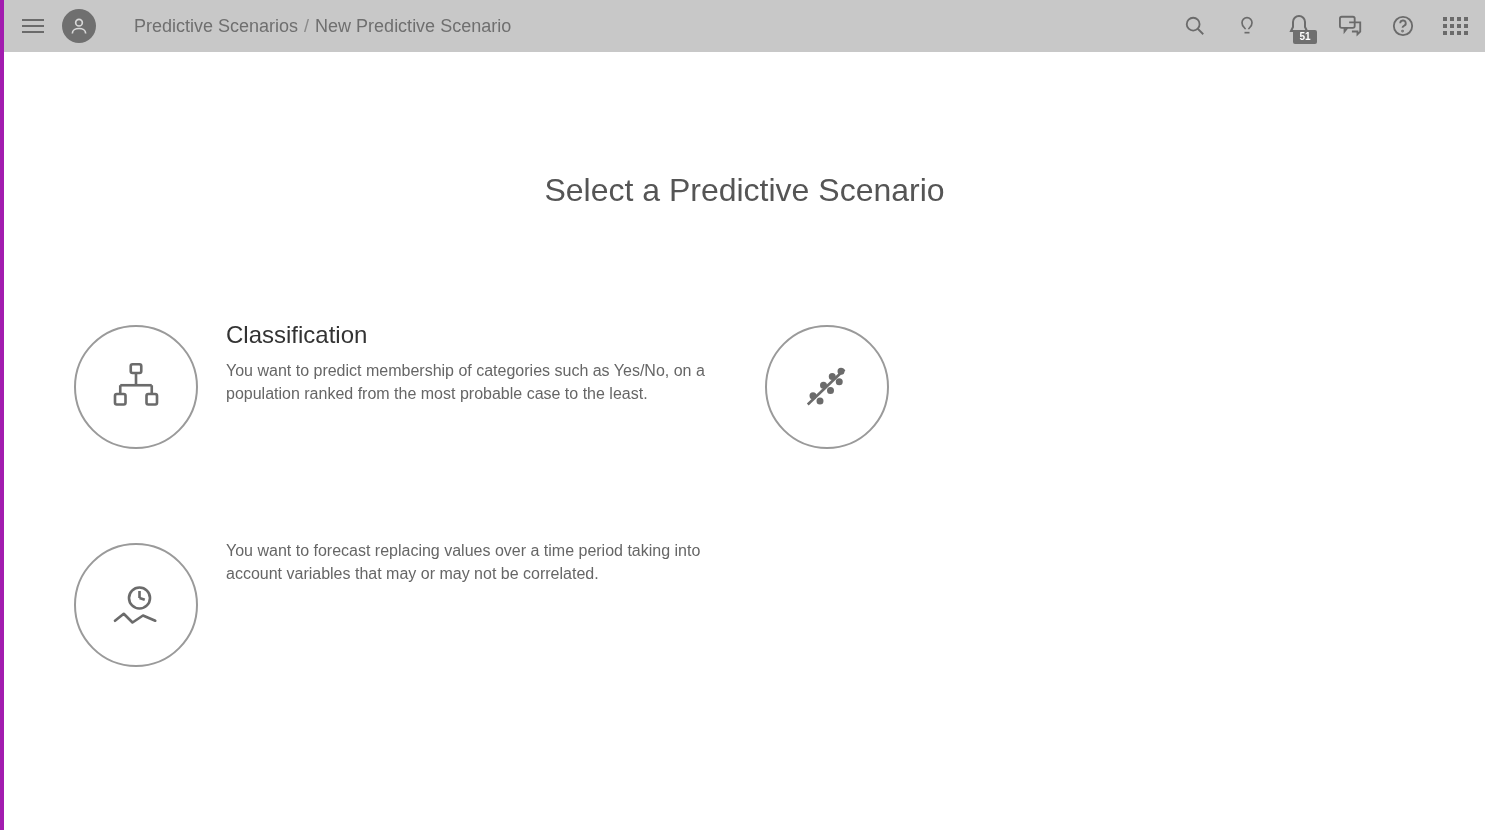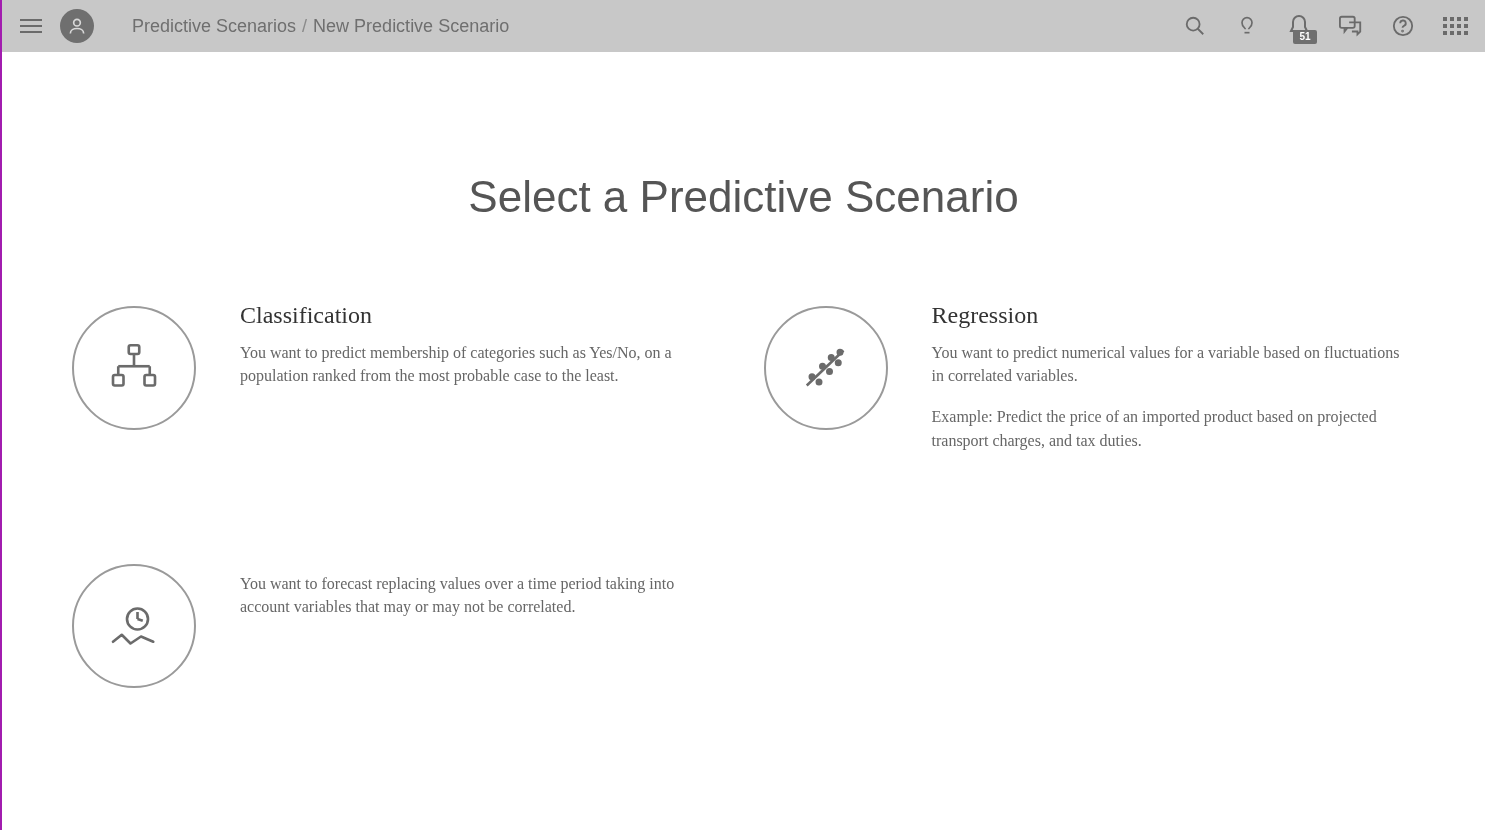--- a/index.html
+++ b/index.html
@@ -6,21 +6,21 @@
     margin: 0;
     padding: 0;
     width: 1485px;
     height: 830px;
     font-family: "Segoe UI", "Helvetica Neue", Arial, sans-serif;
     background: #fff;
     color: #555;
     overflow: hidden;
   }
   .page-wrap {
-    border-left: 2px solid #a21caf;
+    border-left: 4px solid #a21caf;
     min-height: 830px;
     box-sizing: border-box;
   }
   .topbar {
     height: 52px;
     background: #c8c8c8;
     display: flex;
     align-items: center;
     padding: 0 18px;
     gap: 20px;
@@ -106,37 +106,36 @@
     gap: 3px;
   }
   .grid-icon i { background:#6b6b6b; display:block; width:4px; height:4px; }
 
   .content {
     padding: 30px 40px;
     background: #fff;
   }
   .page-title {
     text-align: center;
-    font-size: 44px;
+    font-size: 32px;
     font-weight: 300;
     color: #555;
-    margin: 90px 0 80px 0;
+    margin: 90px 0 112px 0;
   }
   .cards {
     display: grid;
     grid-template-columns: 1fr 1fr;
     column-gap: 40px;
     row-gap: 90px;
     padding: 0 30px 0 30px;
   }
   .card {
     display: flex;
-    gap: 44px;
-    cursor: pointer;
-    font-family: Liberation Serif, serif;
+    gap: 28px;
+    cursor: pointer;
   }
   .card-icon {
     flex: 0 0 120px;
     width: 120px;
     height: 120px;
     border: 2px solid #9a9a9a;
     border-radius: 50%;
     display: flex;
     align-items: center;
     justify-content: center;
@@ -148,21 +147,21 @@
   .card-title {
     font-size: 24px;
     color: #333;
     margin: 0 0 10px 0;
     font-weight: 400;
   }
   .card-desc, .card-example {
     font-size: 16px;
     line-height: 1.45;
     color: #666;
-    margin: 12px 0 18px 0;
+    margin: 0 0 18px 0;
   }
 </style>
 </head>
 <body>
 
 <div class="page-wrap">
 
 <div class="topbar">
   <div class="left">
     <div class="menu-icon">
@@ -264,25 +263,20 @@
           <line x1="10" y1="52" x2="52" y2="12"></line>
           <circle cx="16" cy="42" r="2.5" fill="#6b6b6b"></circle>
           <circle cx="24" cy="48" r="2.5" fill="#6b6b6b"></circle>
           <circle cx="28" cy="30" r="2.5" fill="#6b6b6b"></circle>
           <circle cx="36" cy="36" r="2.5" fill="#6b6b6b"></circle>
           <circle cx="38" cy="20" r="2.5" fill="#6b6b6b"></circle>
           <circle cx="46" cy="26" r="2.5" fill="#6b6b6b"></circle>
           <circle cx="48" cy="14" r="2.5" fill="#6b6b6b"></circle>
         </svg>
       </div>
-      <div class="card-body">
-        <h2 class="card-title">Regression</h2>
-        <p class="card-desc">You want to predict numerical values for a variable based on fluctuations in correlated variables.</p>
-        <p class="card-example">Example: Predict the price of an imported product based on projected transport charges, and tax duties.</p>
-      </div>
     </div>
 
     <div class="card">
       <div class="card-icon">
         <svg width="56" height="56" viewBox="0 0 64 64" fill="none" stroke="#6b6b6b" stroke-width="3">
           <circle cx="36" cy="24" r="12"></circle>
           <line x1="36" y1="24" x2="36" y2="16"></line>
           <line x1="36" y1="24" x2="42" y2="26"></line>
           <path d="M8 50 L18 42 L28 52 L40 44 L54 50" stroke-linejoin="round" stroke-linecap="round"></path>
         </svg>

